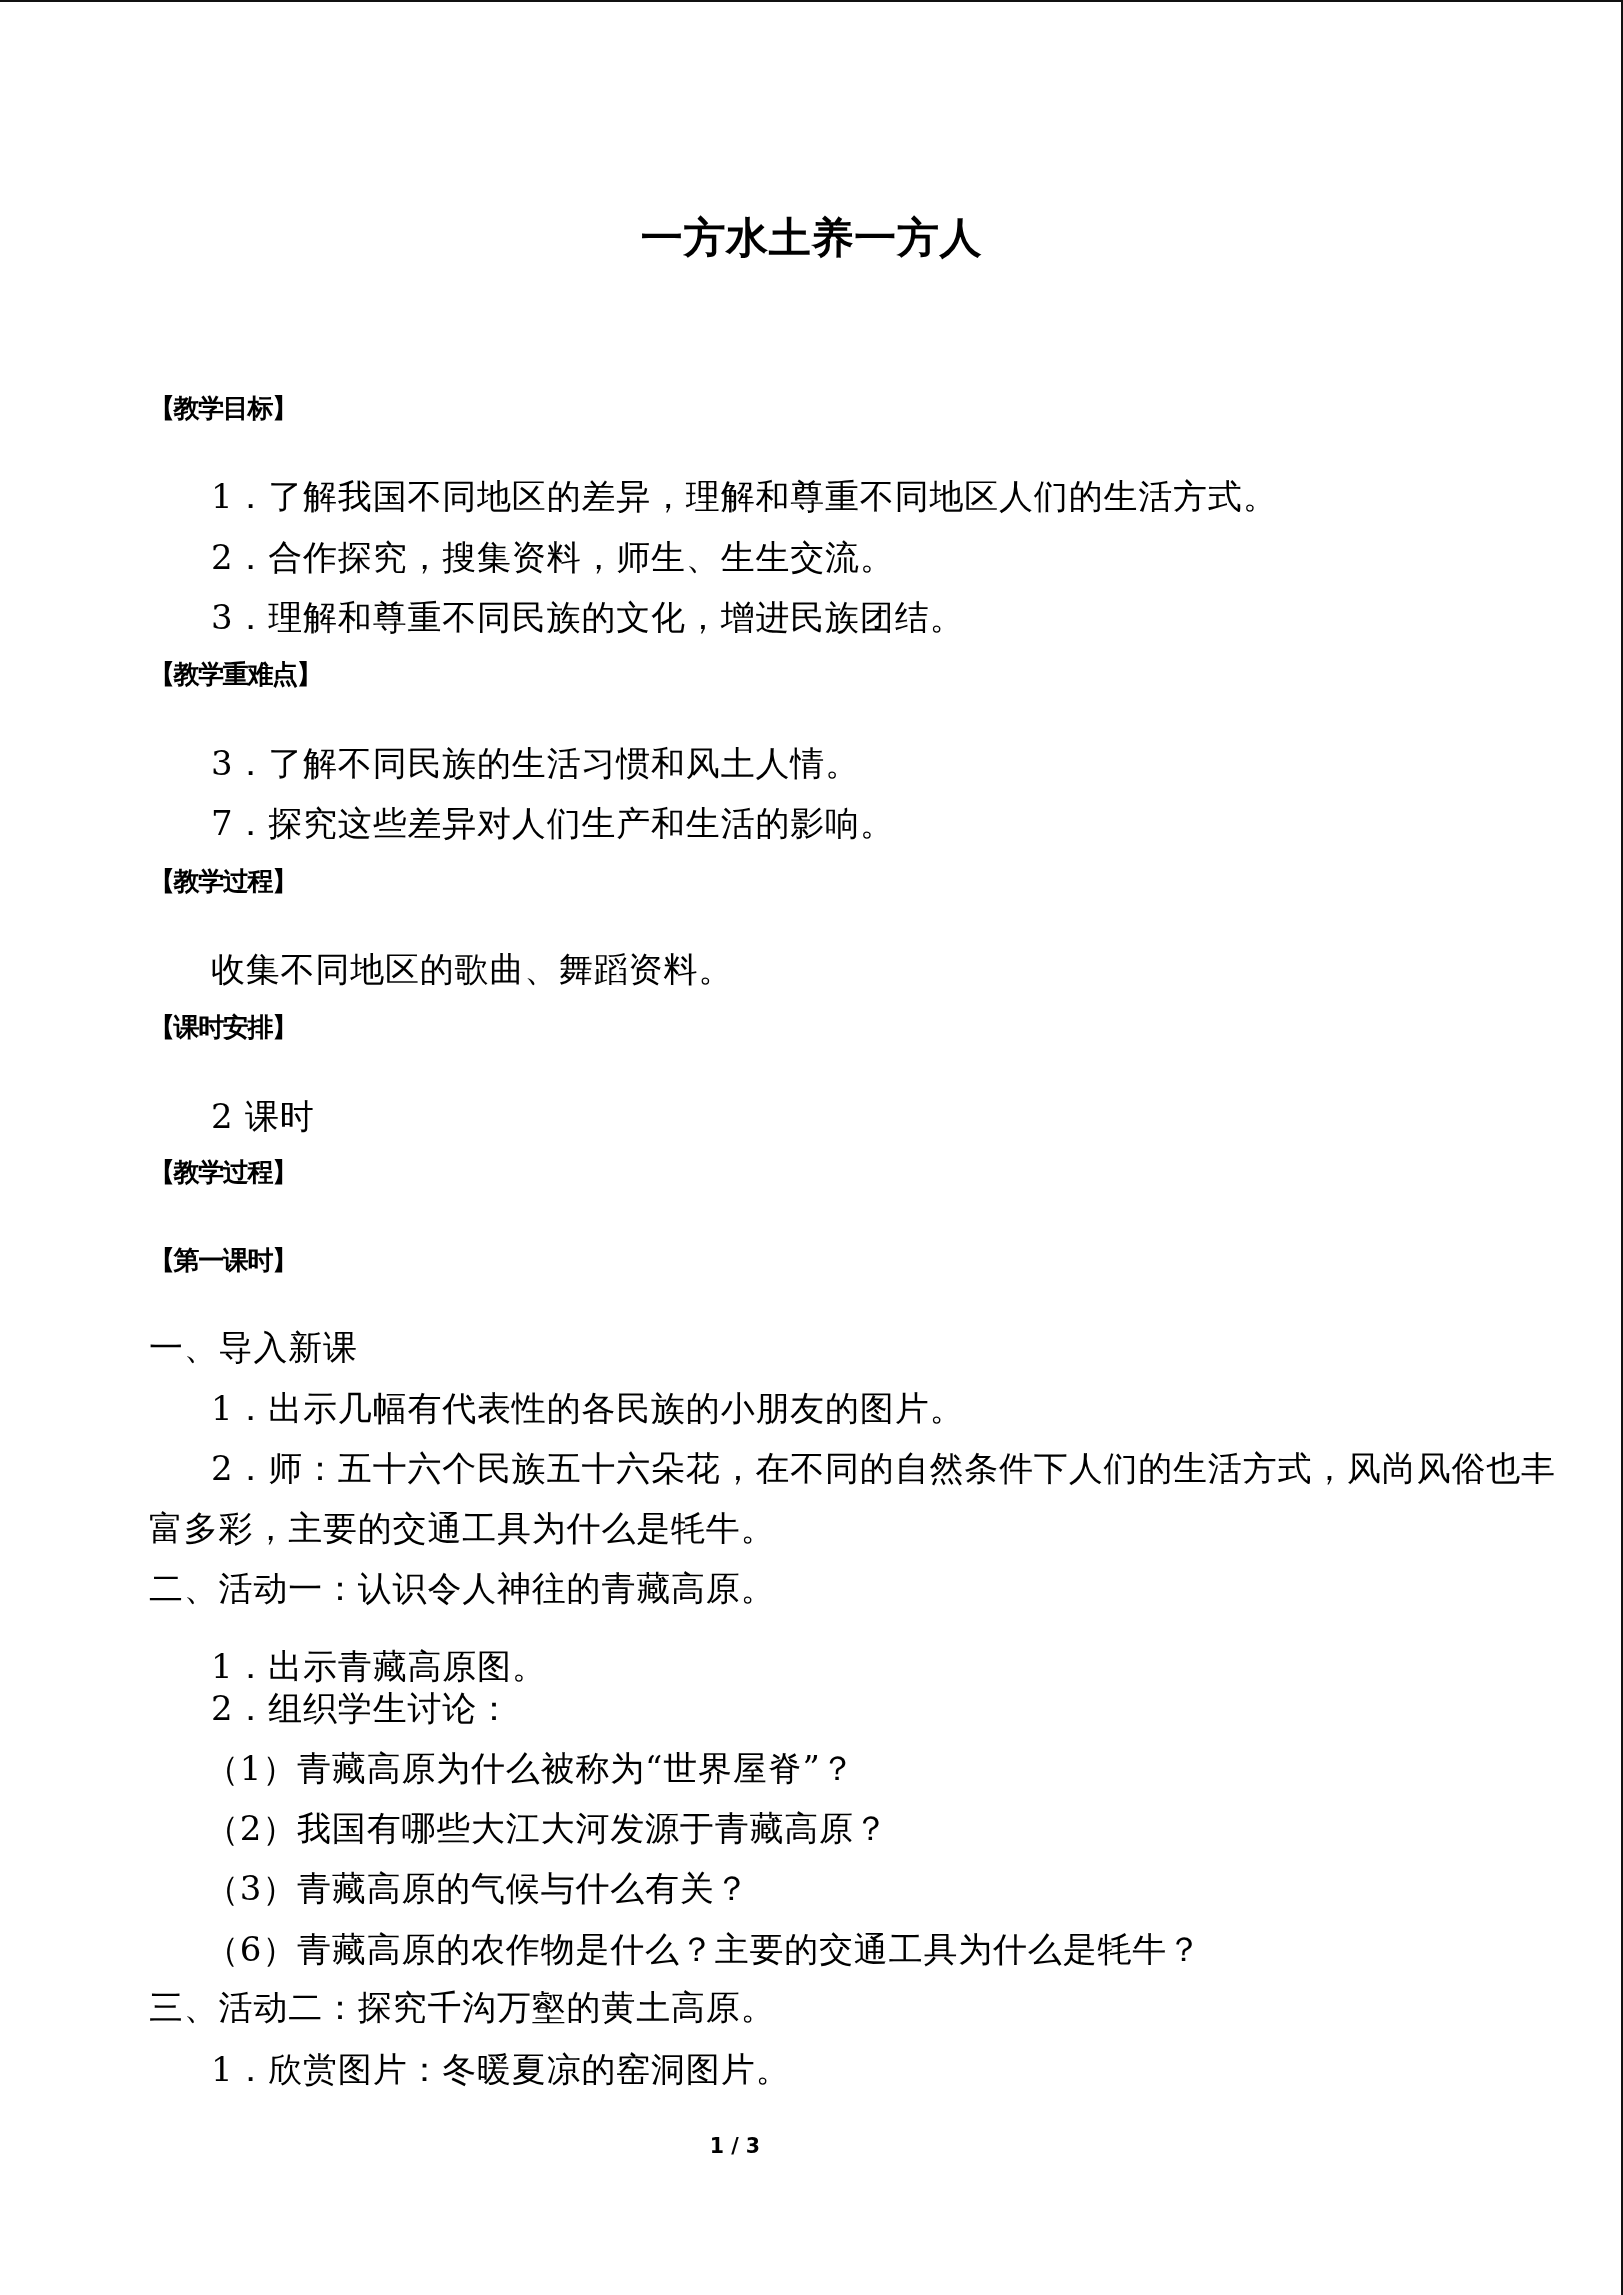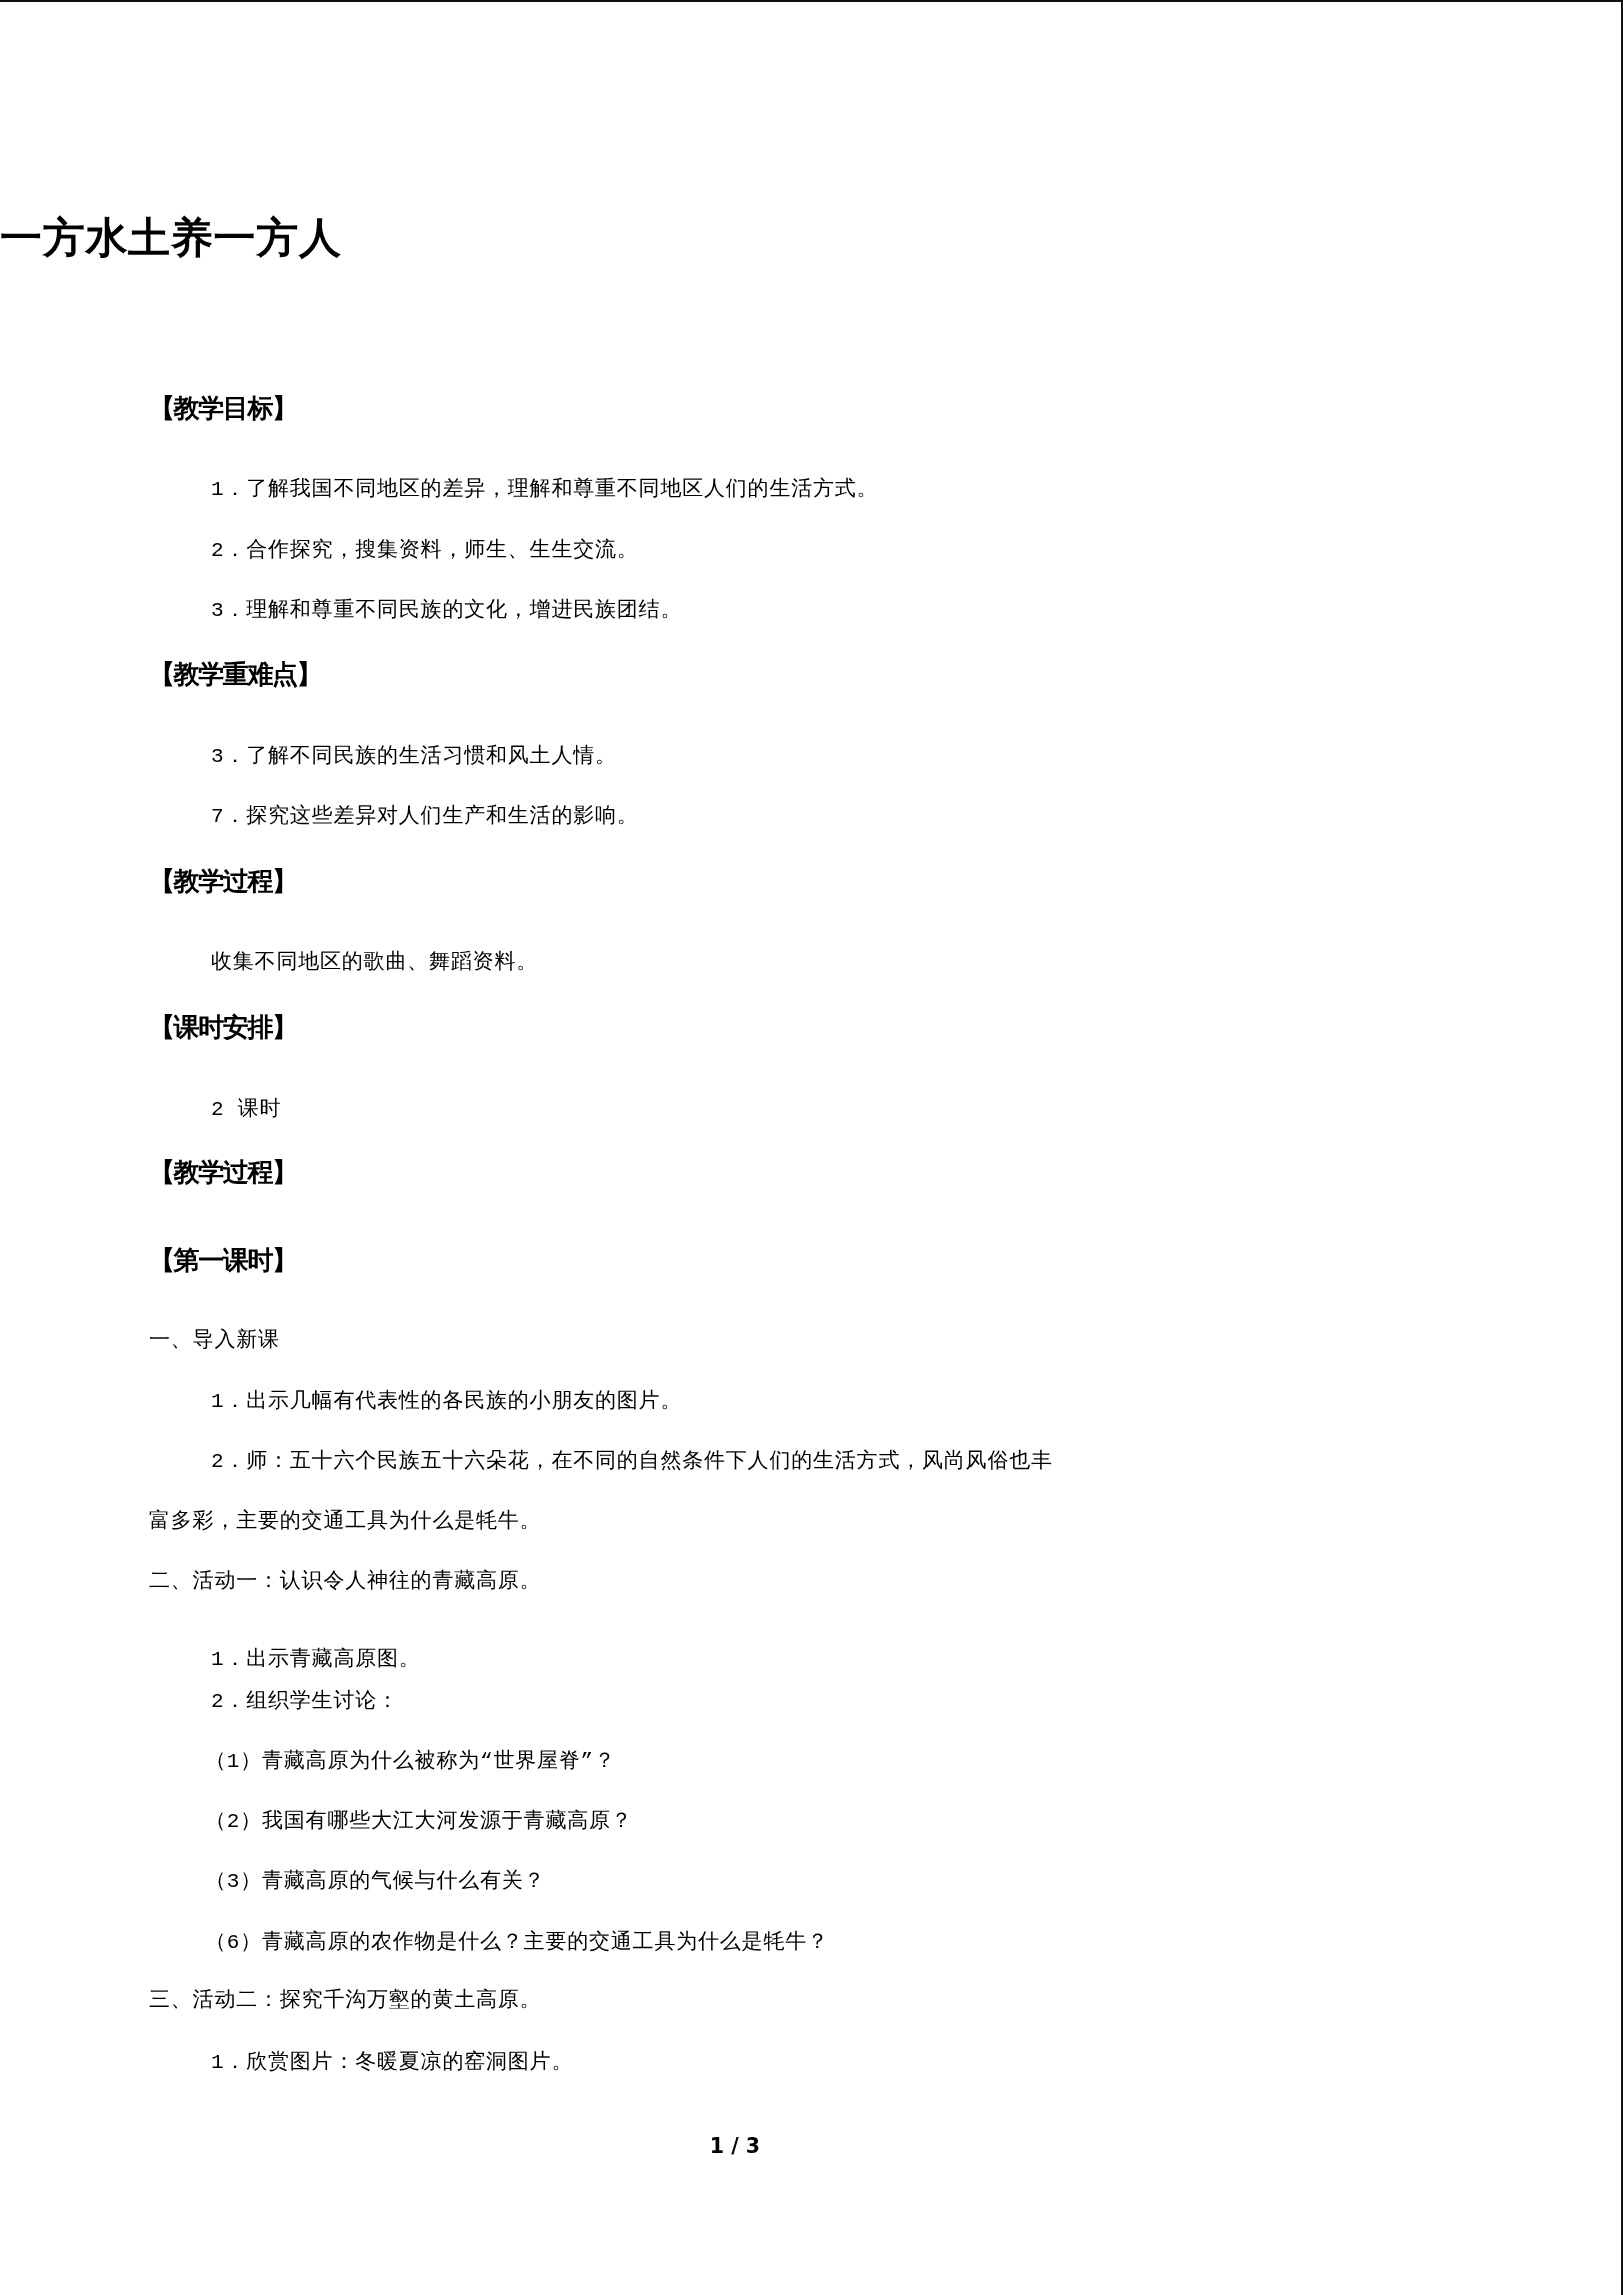--- a/index.html
+++ b/index.html
@@ -23,35 +23,35 @@
     border-top: 2.7px solid #111111;
     border-right: 2.7px solid #111111;
   }
   .line {
     position: absolute;
     white-space: nowrap;
     line-height: 1;
   }
   .title {
     left: 0; width: 1623px;
+    text-align: center;
     font-size: 42px;
     font-weight: bold;
     top: 217px;
     letter-spacing: 0.7px;
   }
   .heading {
     left: 149px;
     font-size: 26px;
     font-weight: bold;
     letter-spacing: -1.4px;
   }
   .body {
-    font-size: 21px;
+    font-size: 34px;
     letter-spacing: 0.8px;
-    font-family: Liberation Mono, monospace;
   }
   .indent { left: 211px; }
   .flush { left: 149px; }
   .sub { left: 205px; }
   .pagenum {
     left: 0; width: 1470px;
     text-align: center;
     font-family: "DejaVu Sans", "Liberation Sans", sans-serif;
     font-weight: bold;
     font-size: 20.5px;

